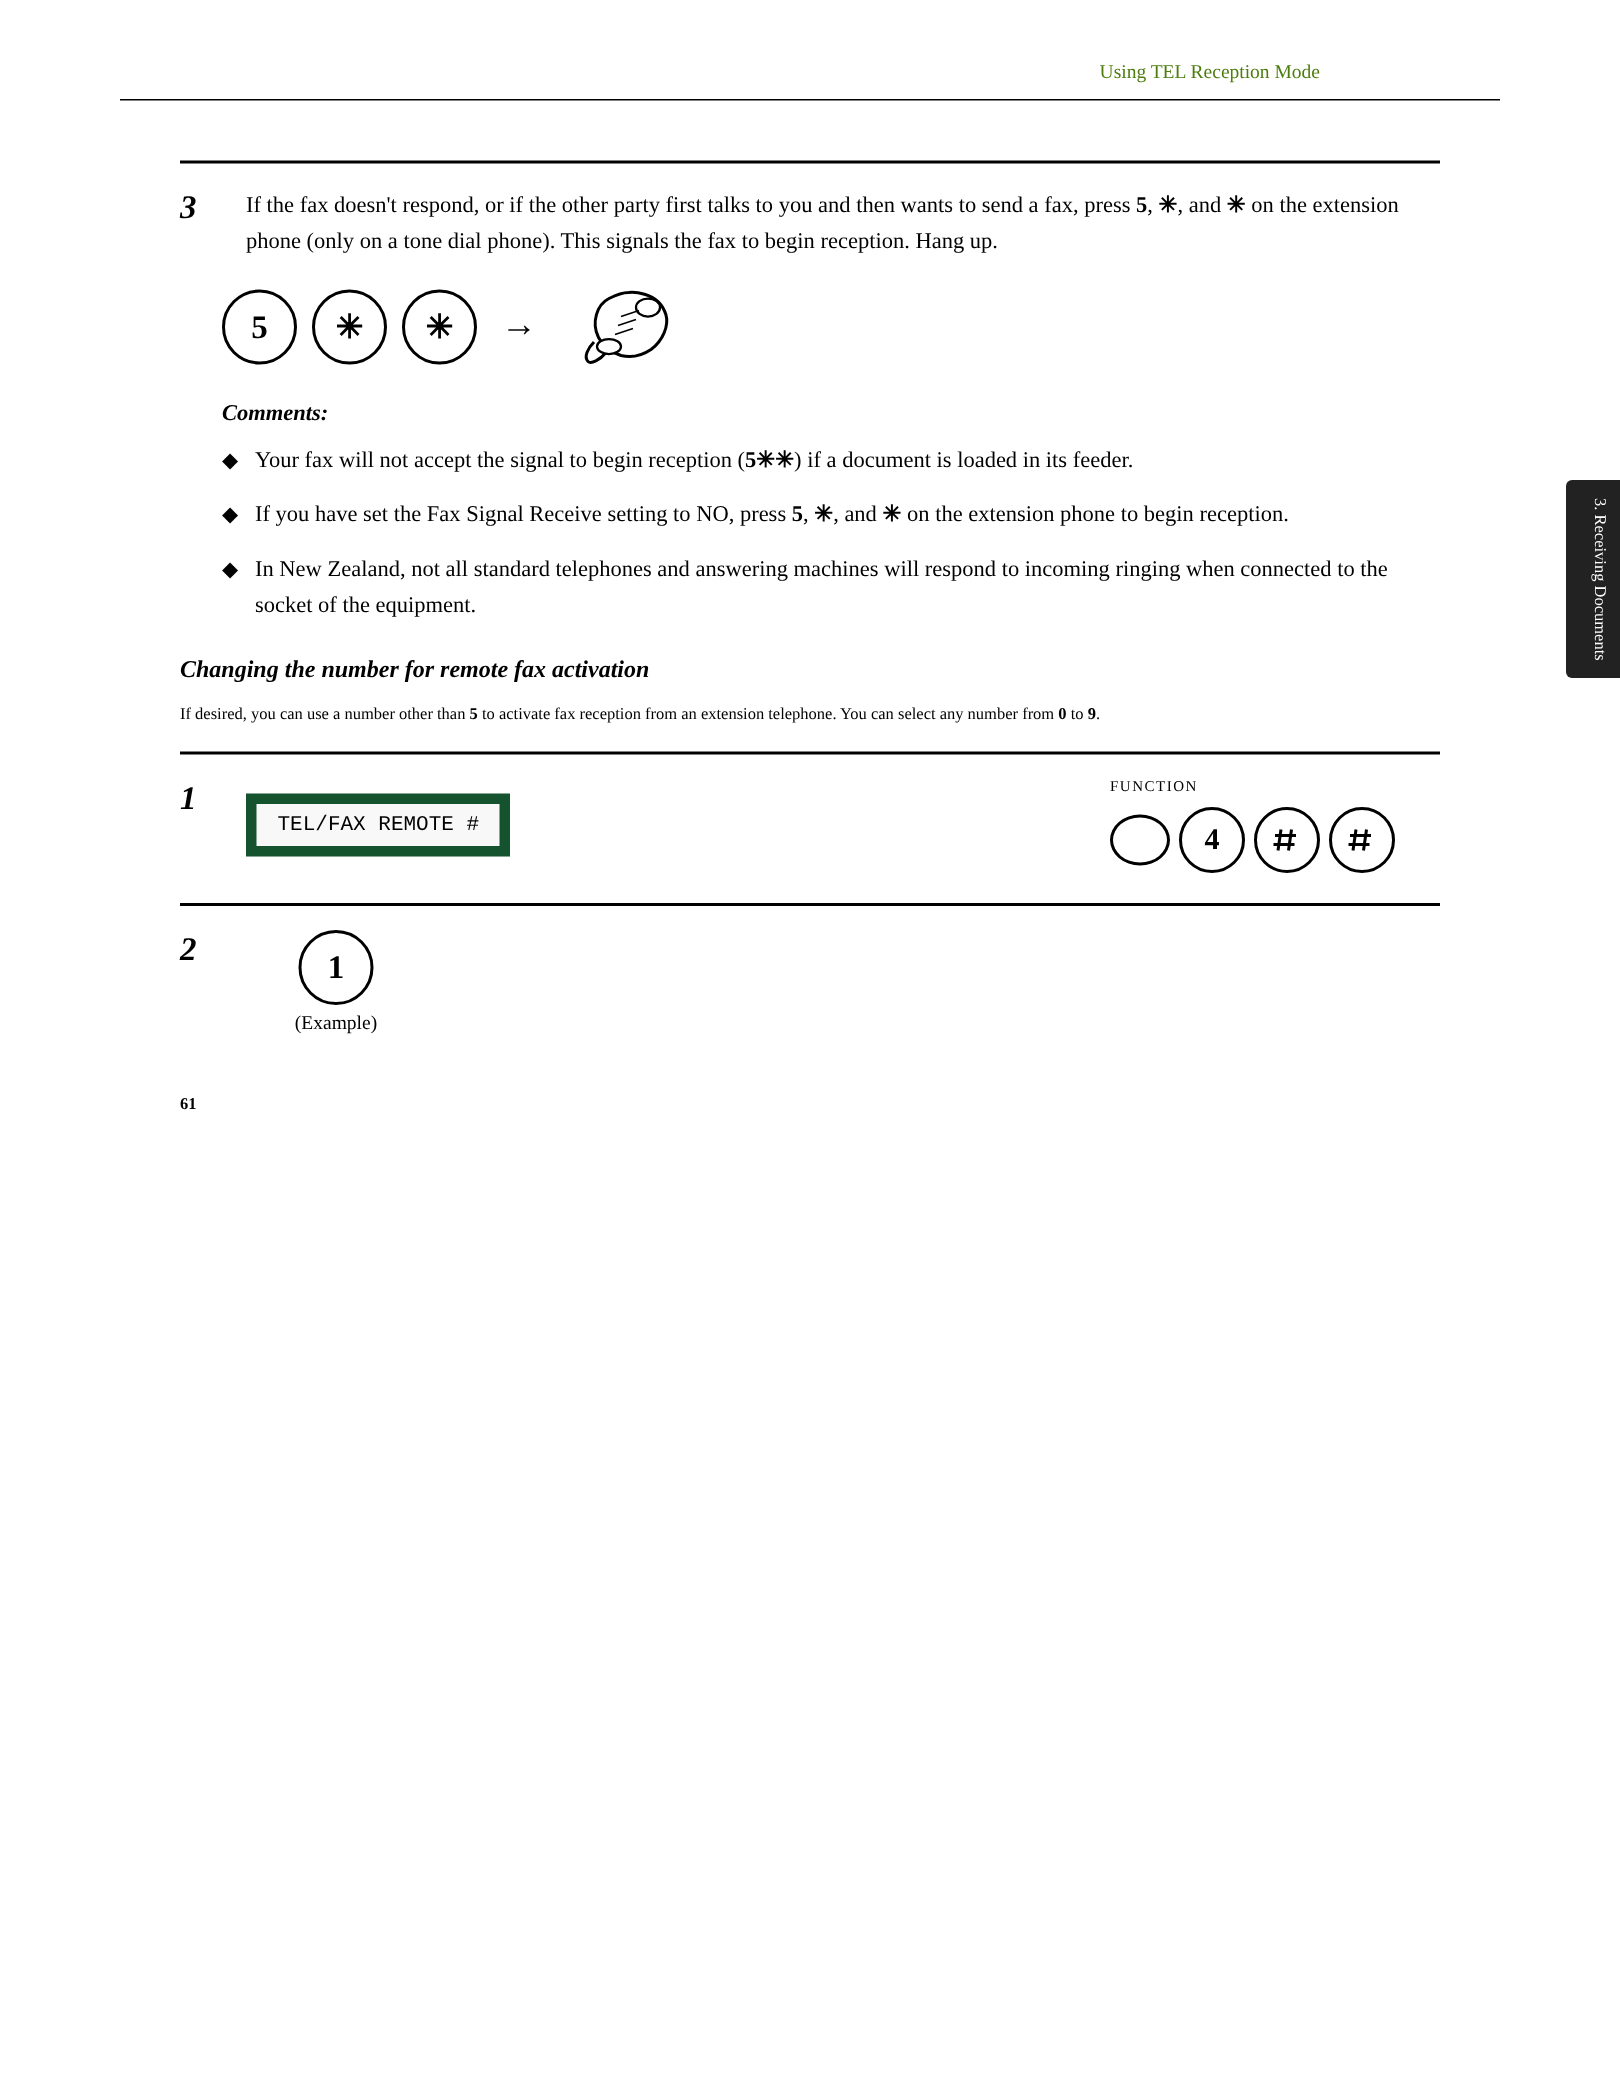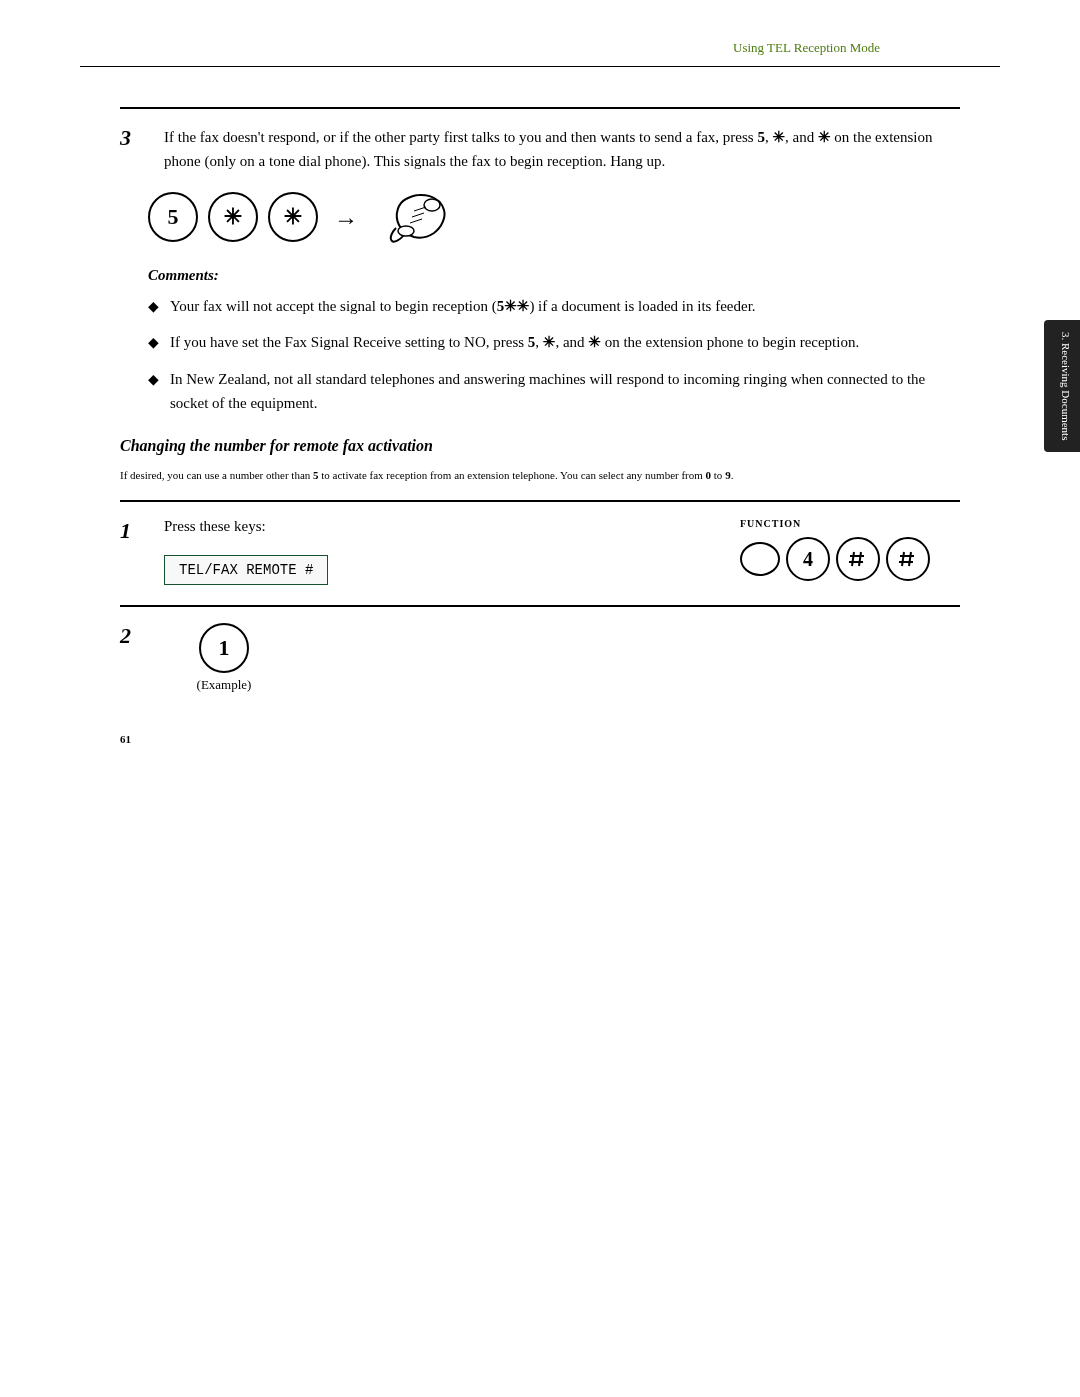--- a/index.html
+++ b/index.html
@@ -171,21 +171,21 @@
     .step1-keys-col {
       display: flex;
       flex-direction: column;
       align-items: flex-start;
       gap: 6px;
       min-width: 220px;
     }
 
     .function-label {
       font-size: 10px;
-      font-weight: bold;
+      font-weight: normal;
       letter-spacing: 1px;
       margin-bottom: 2px;
     }
 
     .function-keys-row {
       display: flex;
       align-items: center;
       gap: 6px;
     }
 
@@ -194,21 +194,21 @@
       height: 34px;
       border-radius: 50%;
       border: 2px solid #000;
       display: flex;
       align-items: center;
       justify-content: center;
       background: #fff;
     }
 
     .display-box {
-      border: 1px solid #14532d;
+      border: 7px solid #14532d;
       padding: 6px 14px;
       font-family: 'Courier New', monospace;
       font-size: 14px;
       background: #f8f8f8;
       margin-top: 10px;
       display: inline-block;
     }
 
     
     .step2-section {
@@ -343,21 +343,20 @@
   <div class="subsection-title">Changing the number for remote fax activation</div>
   <div class="subsection-text">
     If desired, you can use a number other than <strong>5</strong> to activate fax reception
     from an extension telephone. You can select any number from <strong>0</strong> to <strong>9</strong>.
   </div>
 
   <div class="step1-section">
     <div class="step1-row">
       <div class="step-number">1</div>
       <div class="step1-text-col">
-        <div style="margin-bottom:10px;">Press these keys:</div>
         <div class="display-box">TEL/FAX REMOTE #</div>
       </div>
       <div class="step1-keys-col">
         <div class="function-label">FUNCTION</div>
         <div class="function-keys-row">
           <div class="function-key-oval"></div>
           <div class="key-circle" style="font-size:20px;font-weight:bold;">4</div>
           <div class="key-circle">
             <svg width="22" height="22" viewBox="0 0 22 22">
               <line x1="7" y1="4" x2="5" y2="18" stroke="#000" stroke-width="2"></line>

